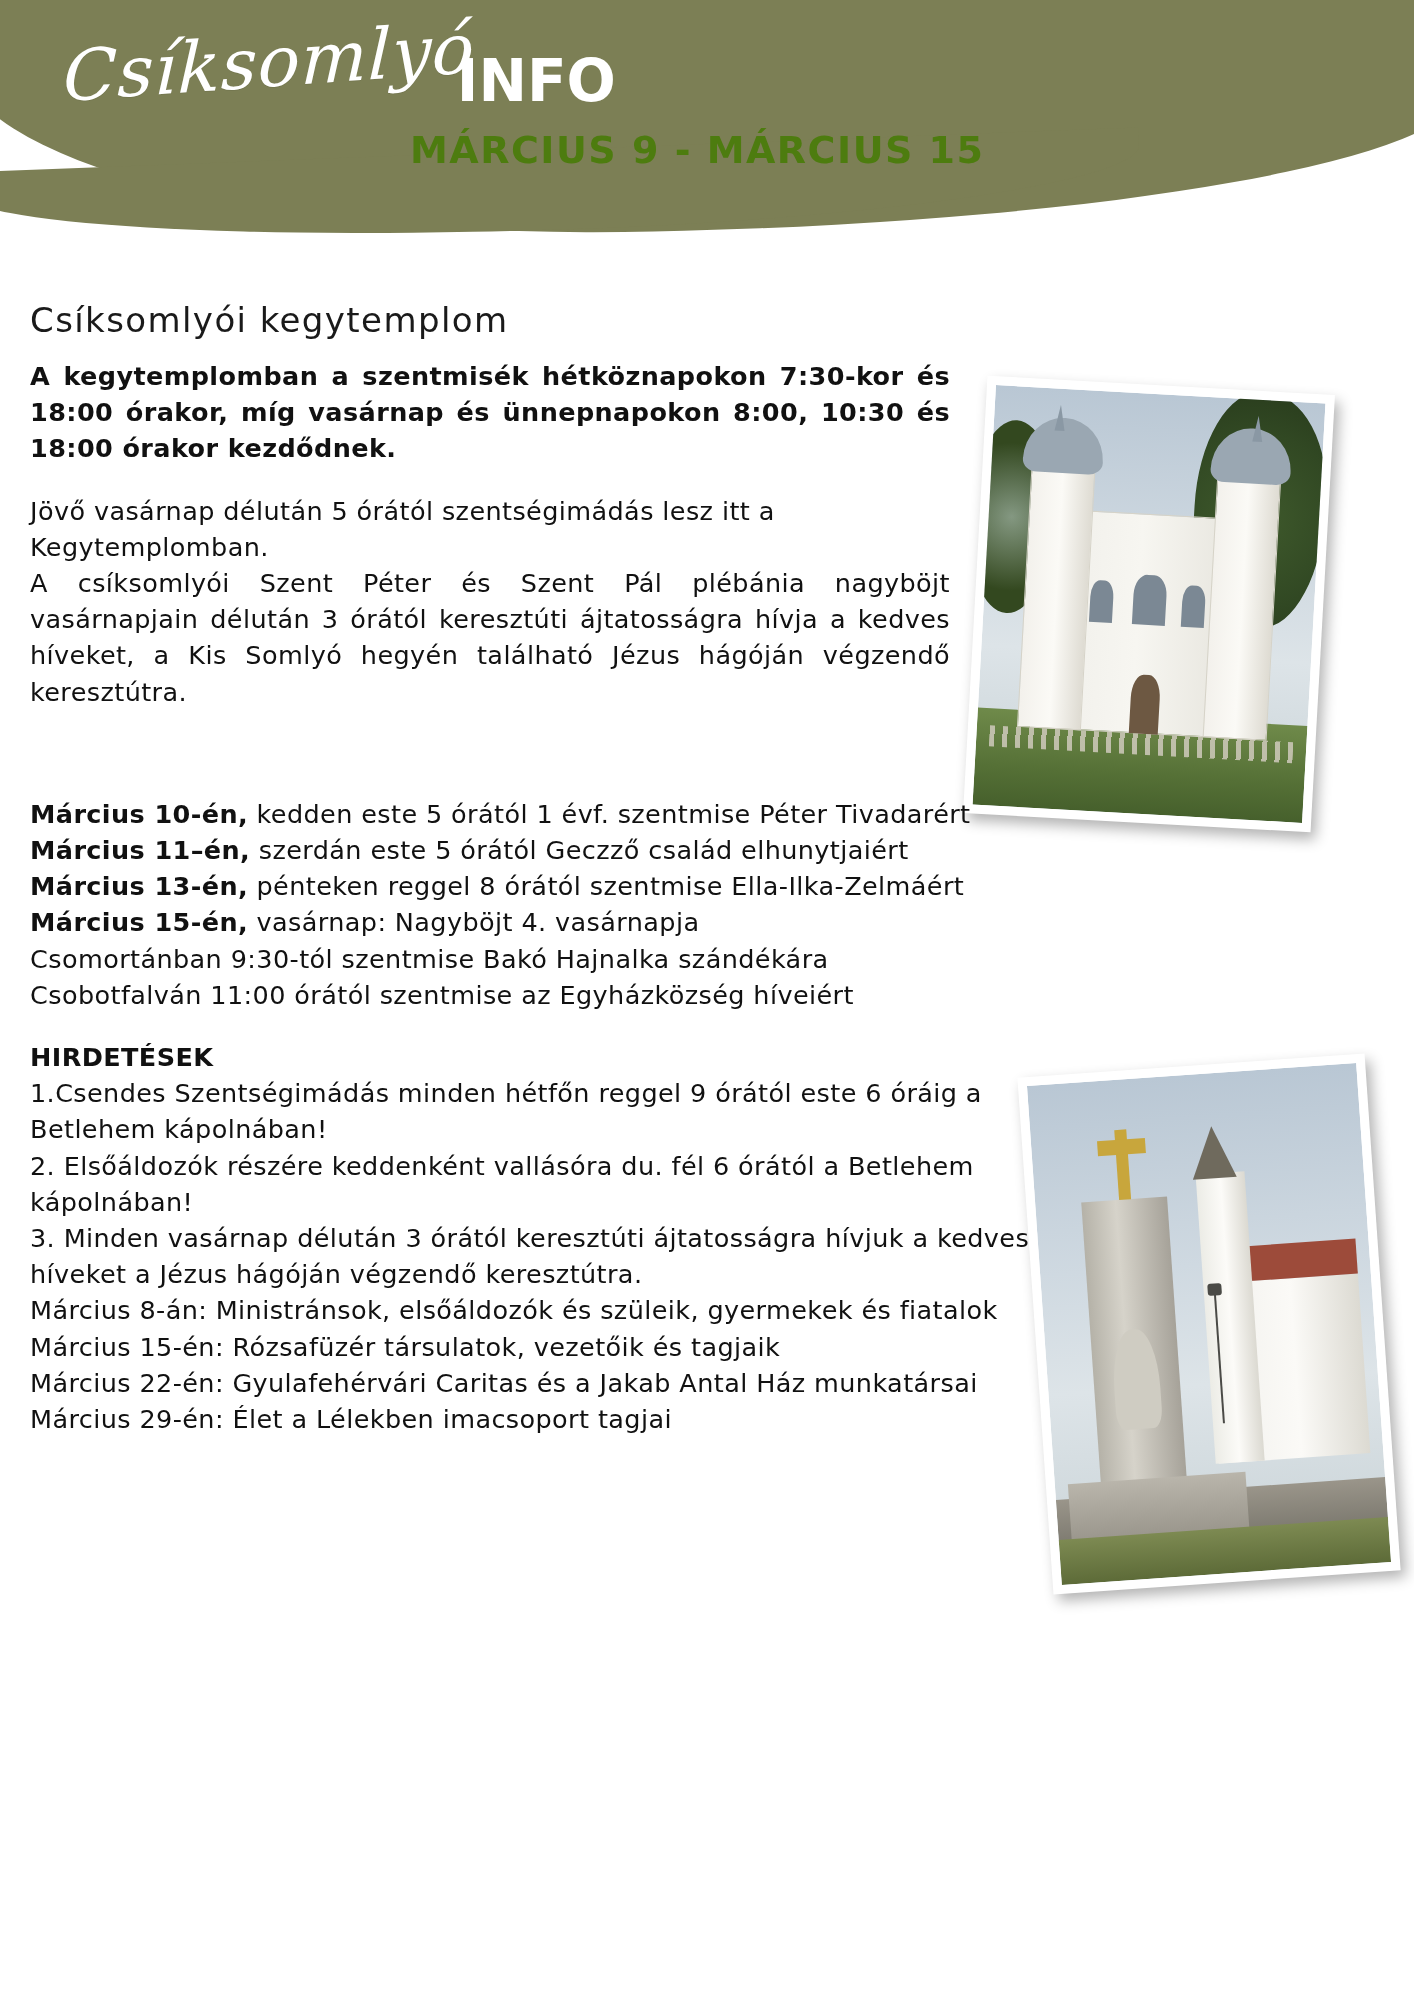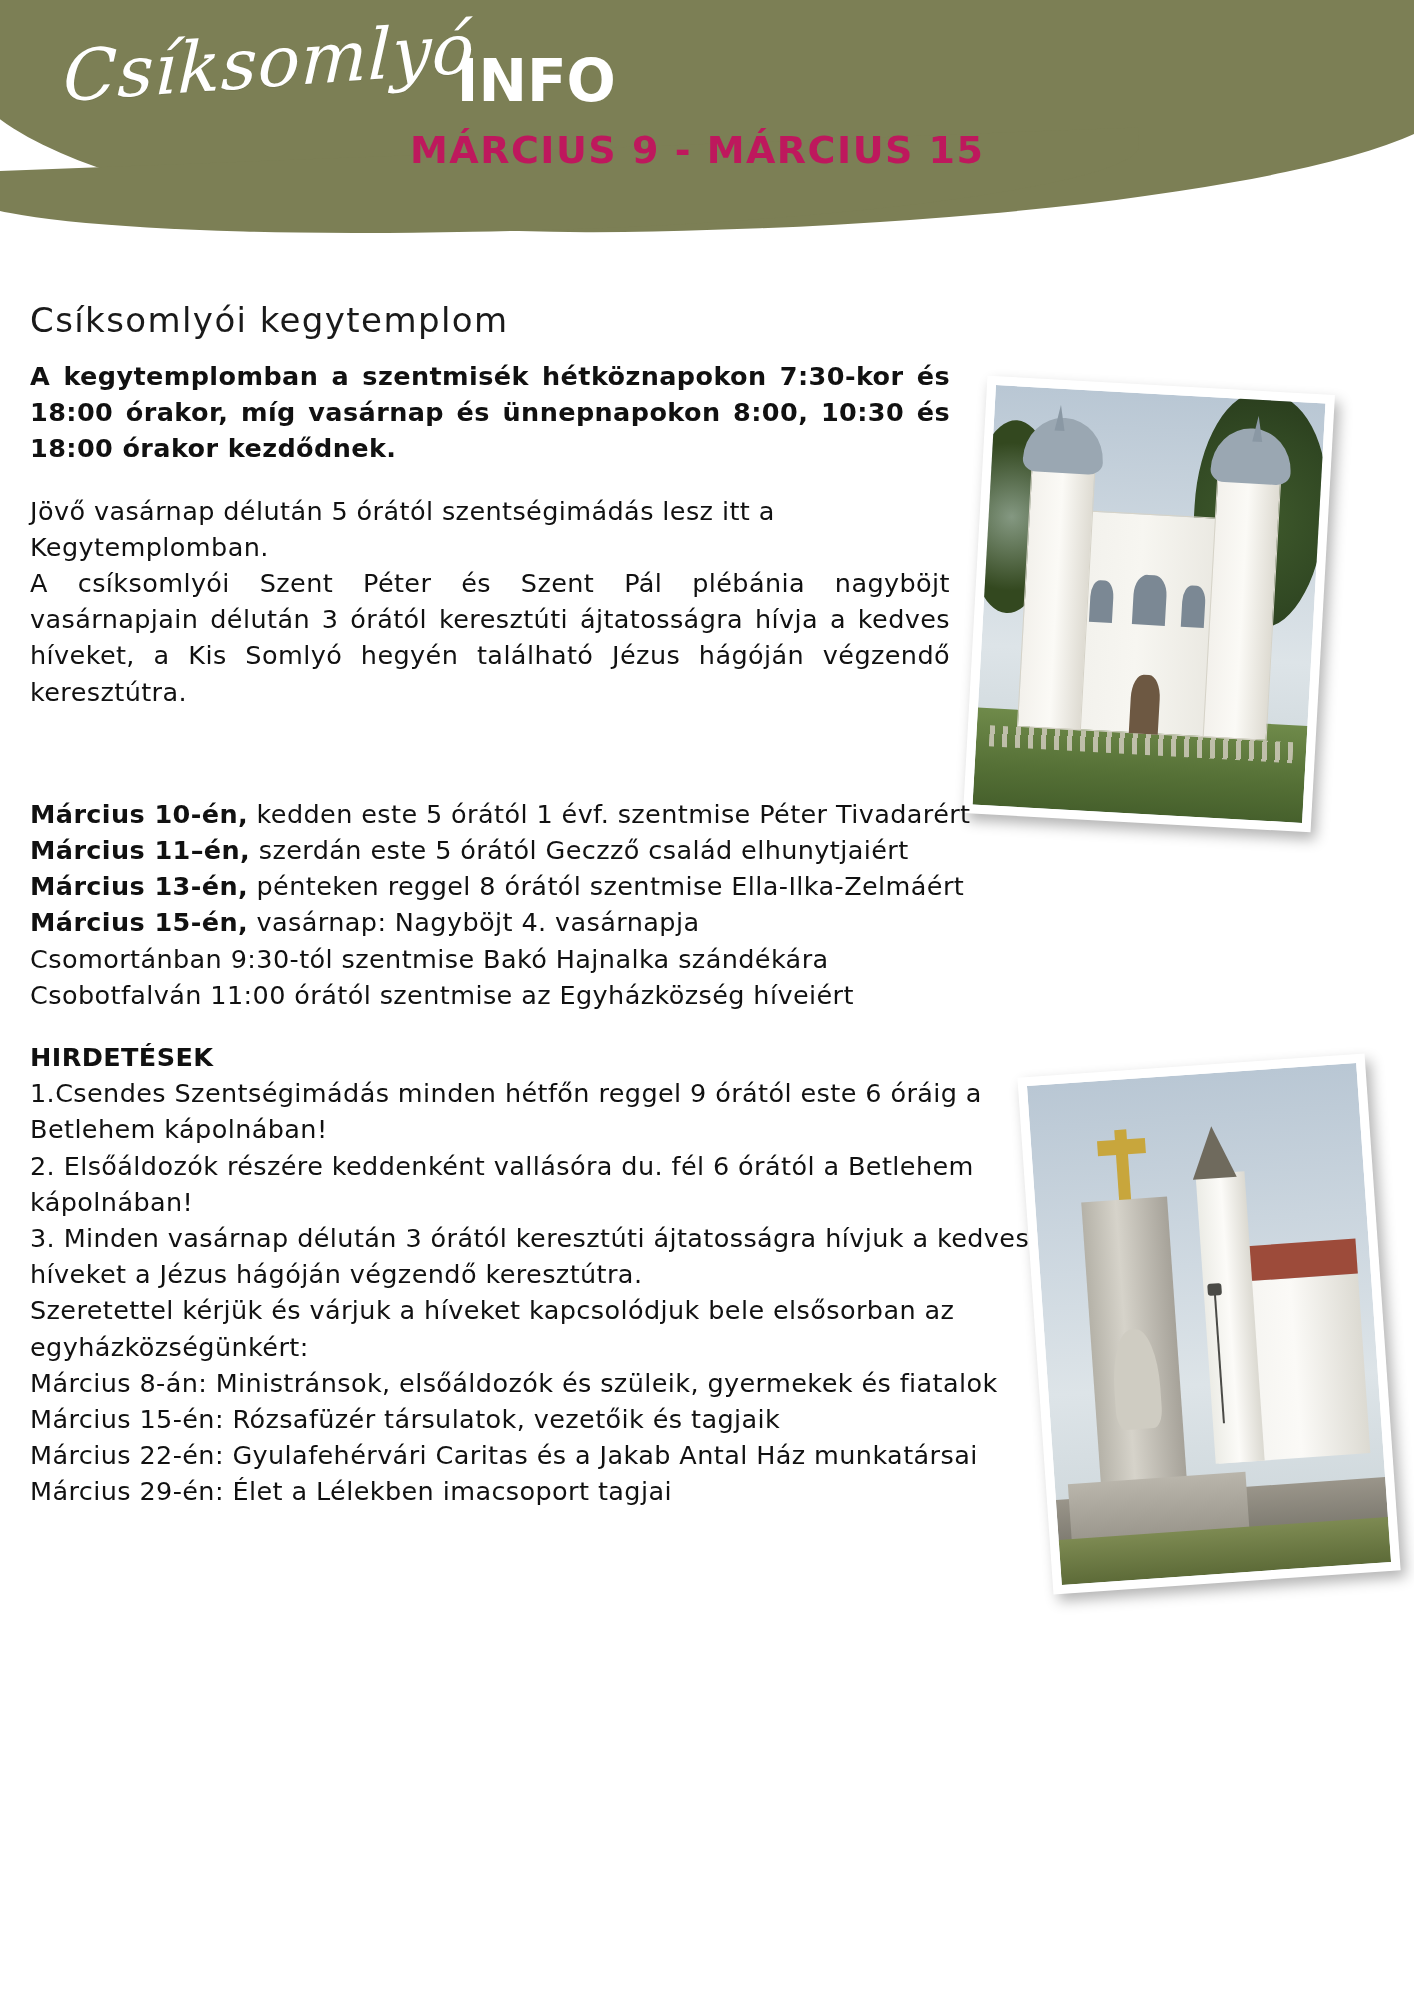--- a/index.html
+++ b/index.html
@@ -69,21 +69,21 @@
     font-weight: 800;
     letter-spacing: 0px;
     margin-left: -18px;
     position: relative;
     top: 0;
   }
   .banner-sub {
     position: absolute;
     left: 410px;
     top: 128px;
-    color: #be185d;
+    color: #4d7c0f;
     font-size: 38px;
     font-weight: 800;
     letter-spacing: 1.5px;
     white-space: nowrap;
   }
 
   
   .content {
     position: absolute;
     top: 300px;
@@ -416,20 +416,19 @@
     <p class="para w-mid"><b class="dt">Március 15-én,</b><span> vasárnap: Nagyböjt 4. vasárnapja</span></p>
     <p class="para w-mid">Csomortánban 9:30-tól szentmise Bakó Hajnalka szándékára</p>
     <p class="para w-mid">Csobotfalván 11:00 órától szentmise az Egyházközség híveiért</p>
 
     <div class="spacer-sm"></div>
 
     <p class="para bold" style="width:500px;">HIRDETÉSEK</p>
     <p class="para w-wide">1.Csendes Szentségimádás minden hétfőn reggel 9 órától este 6 óráig a Betlehem kápolnában!</p>
     <p class="para w-wide">2. Elsőáldozók részére keddenként vallásóra du. fél 6 órától a Betlehem kápolnában!</p>
     <p class="para w-wide">3. Minden vasárnap délután 3 órától keresztúti ájtatosságra hívjuk a kedves híveket a Jézus hágóján végzendő keresztútra.</p>
-    <p class="para w-wide">Szeretettel kérjük és várjuk a híveket kapcsolódjuk bele elsősorban az egyházközségünkért:</p>
     <p class="para w-wide">Március 8-án: Ministránsok, elsőáldozók és szüleik, gyermekek és fiatalok</p>
     <p class="para w-wide">Március 15-én: Rózsafüzér társulatok, vezetőik és tagjaik</p>
     <p class="para w-wide">Március 22-én: Gyulafehérvári Caritas és a Jakab Antal Ház munkatársai</p>
     <p class="para w-wide">Március 29-én: Élet a Lélekben imacsoport tagjai</p>
   </div>
 
 </div>
 
 </body></html>

